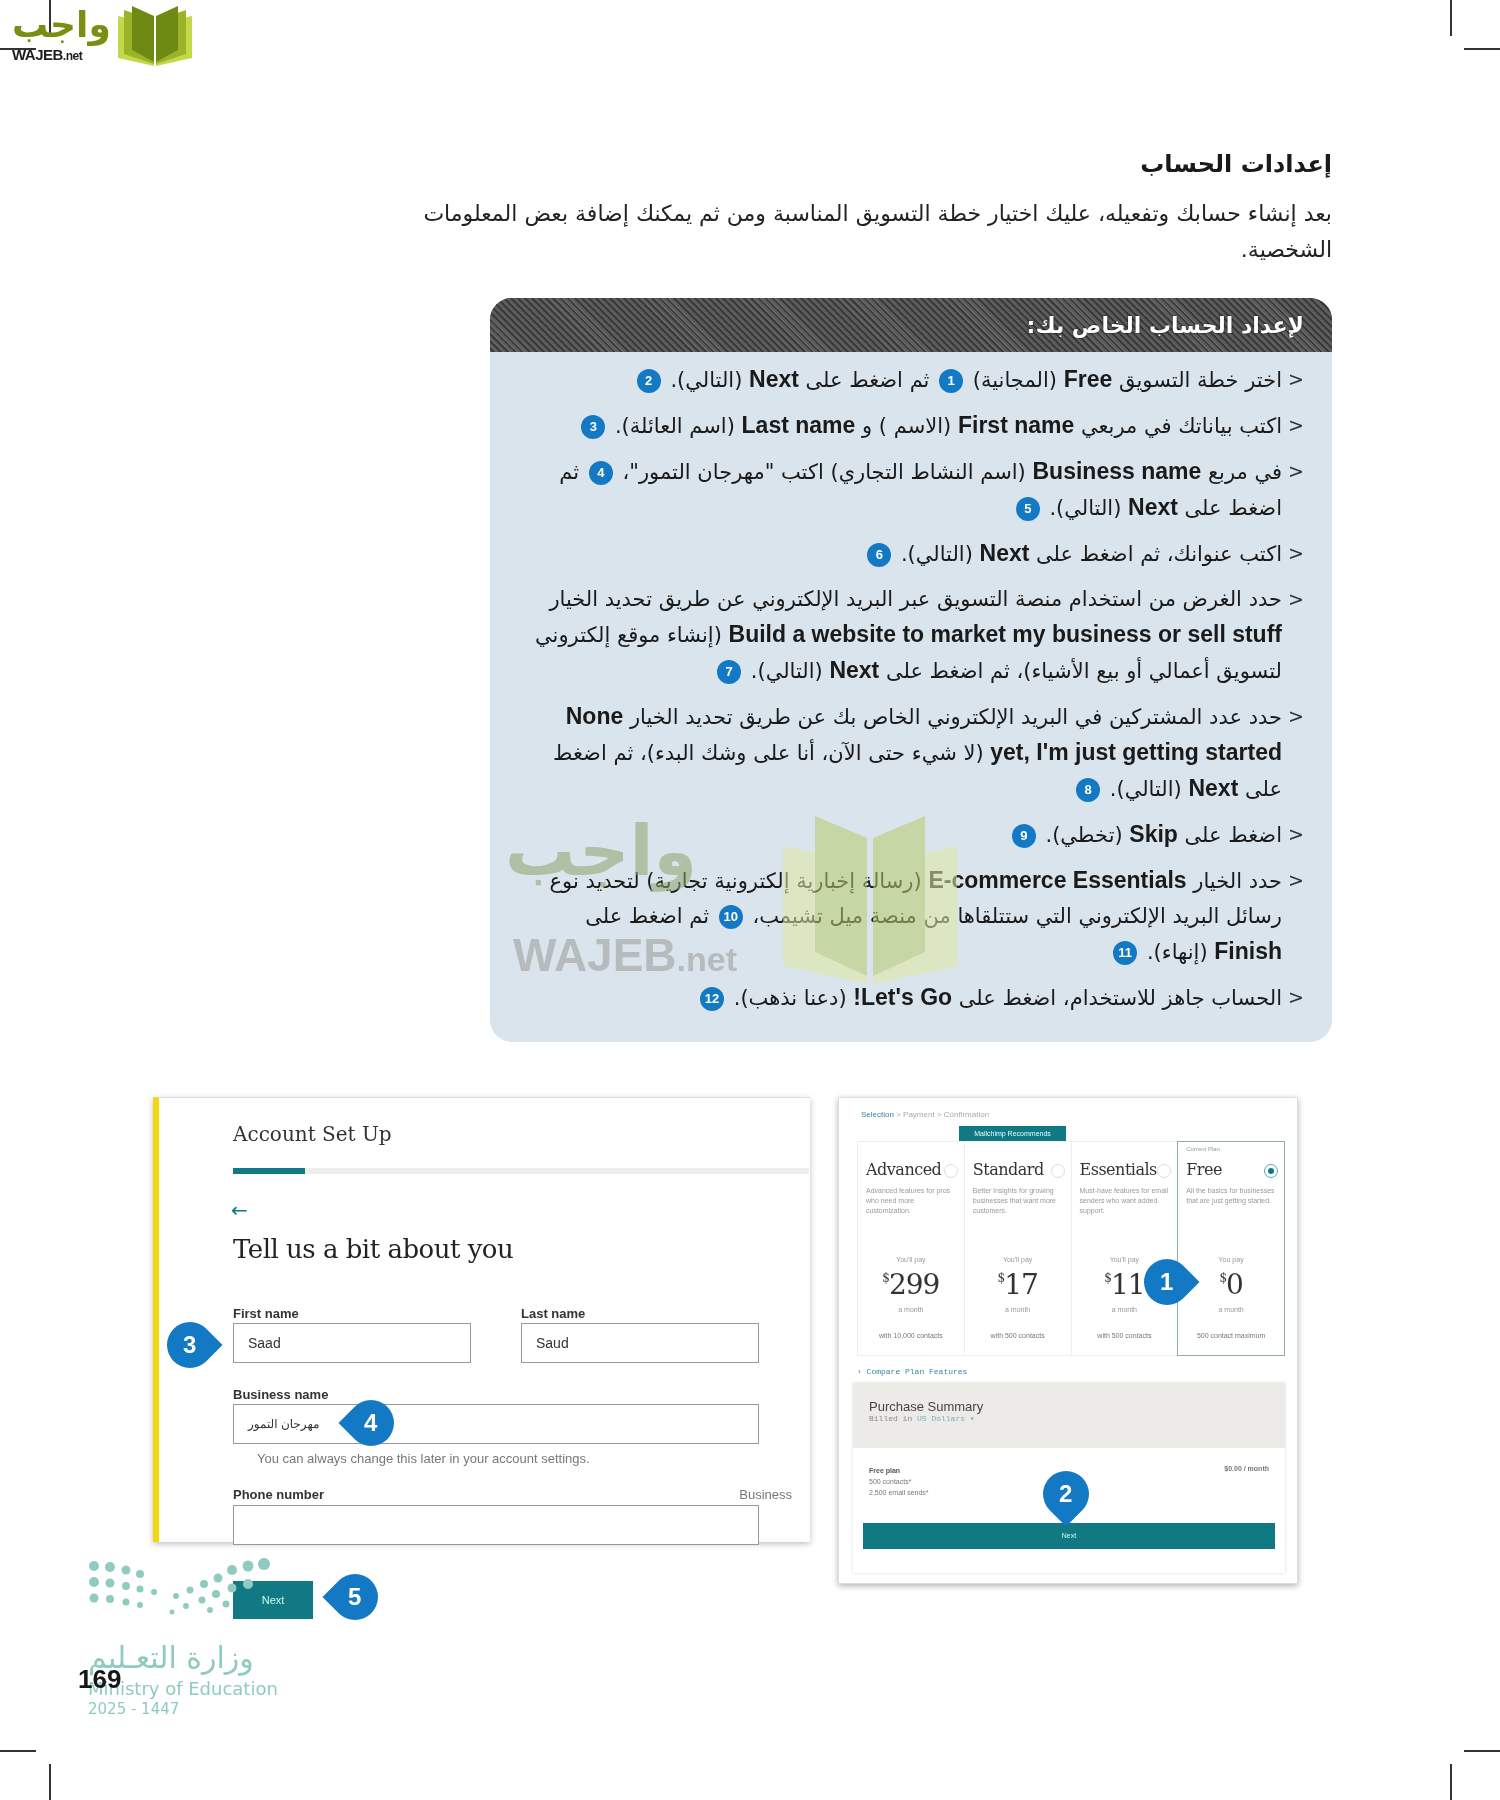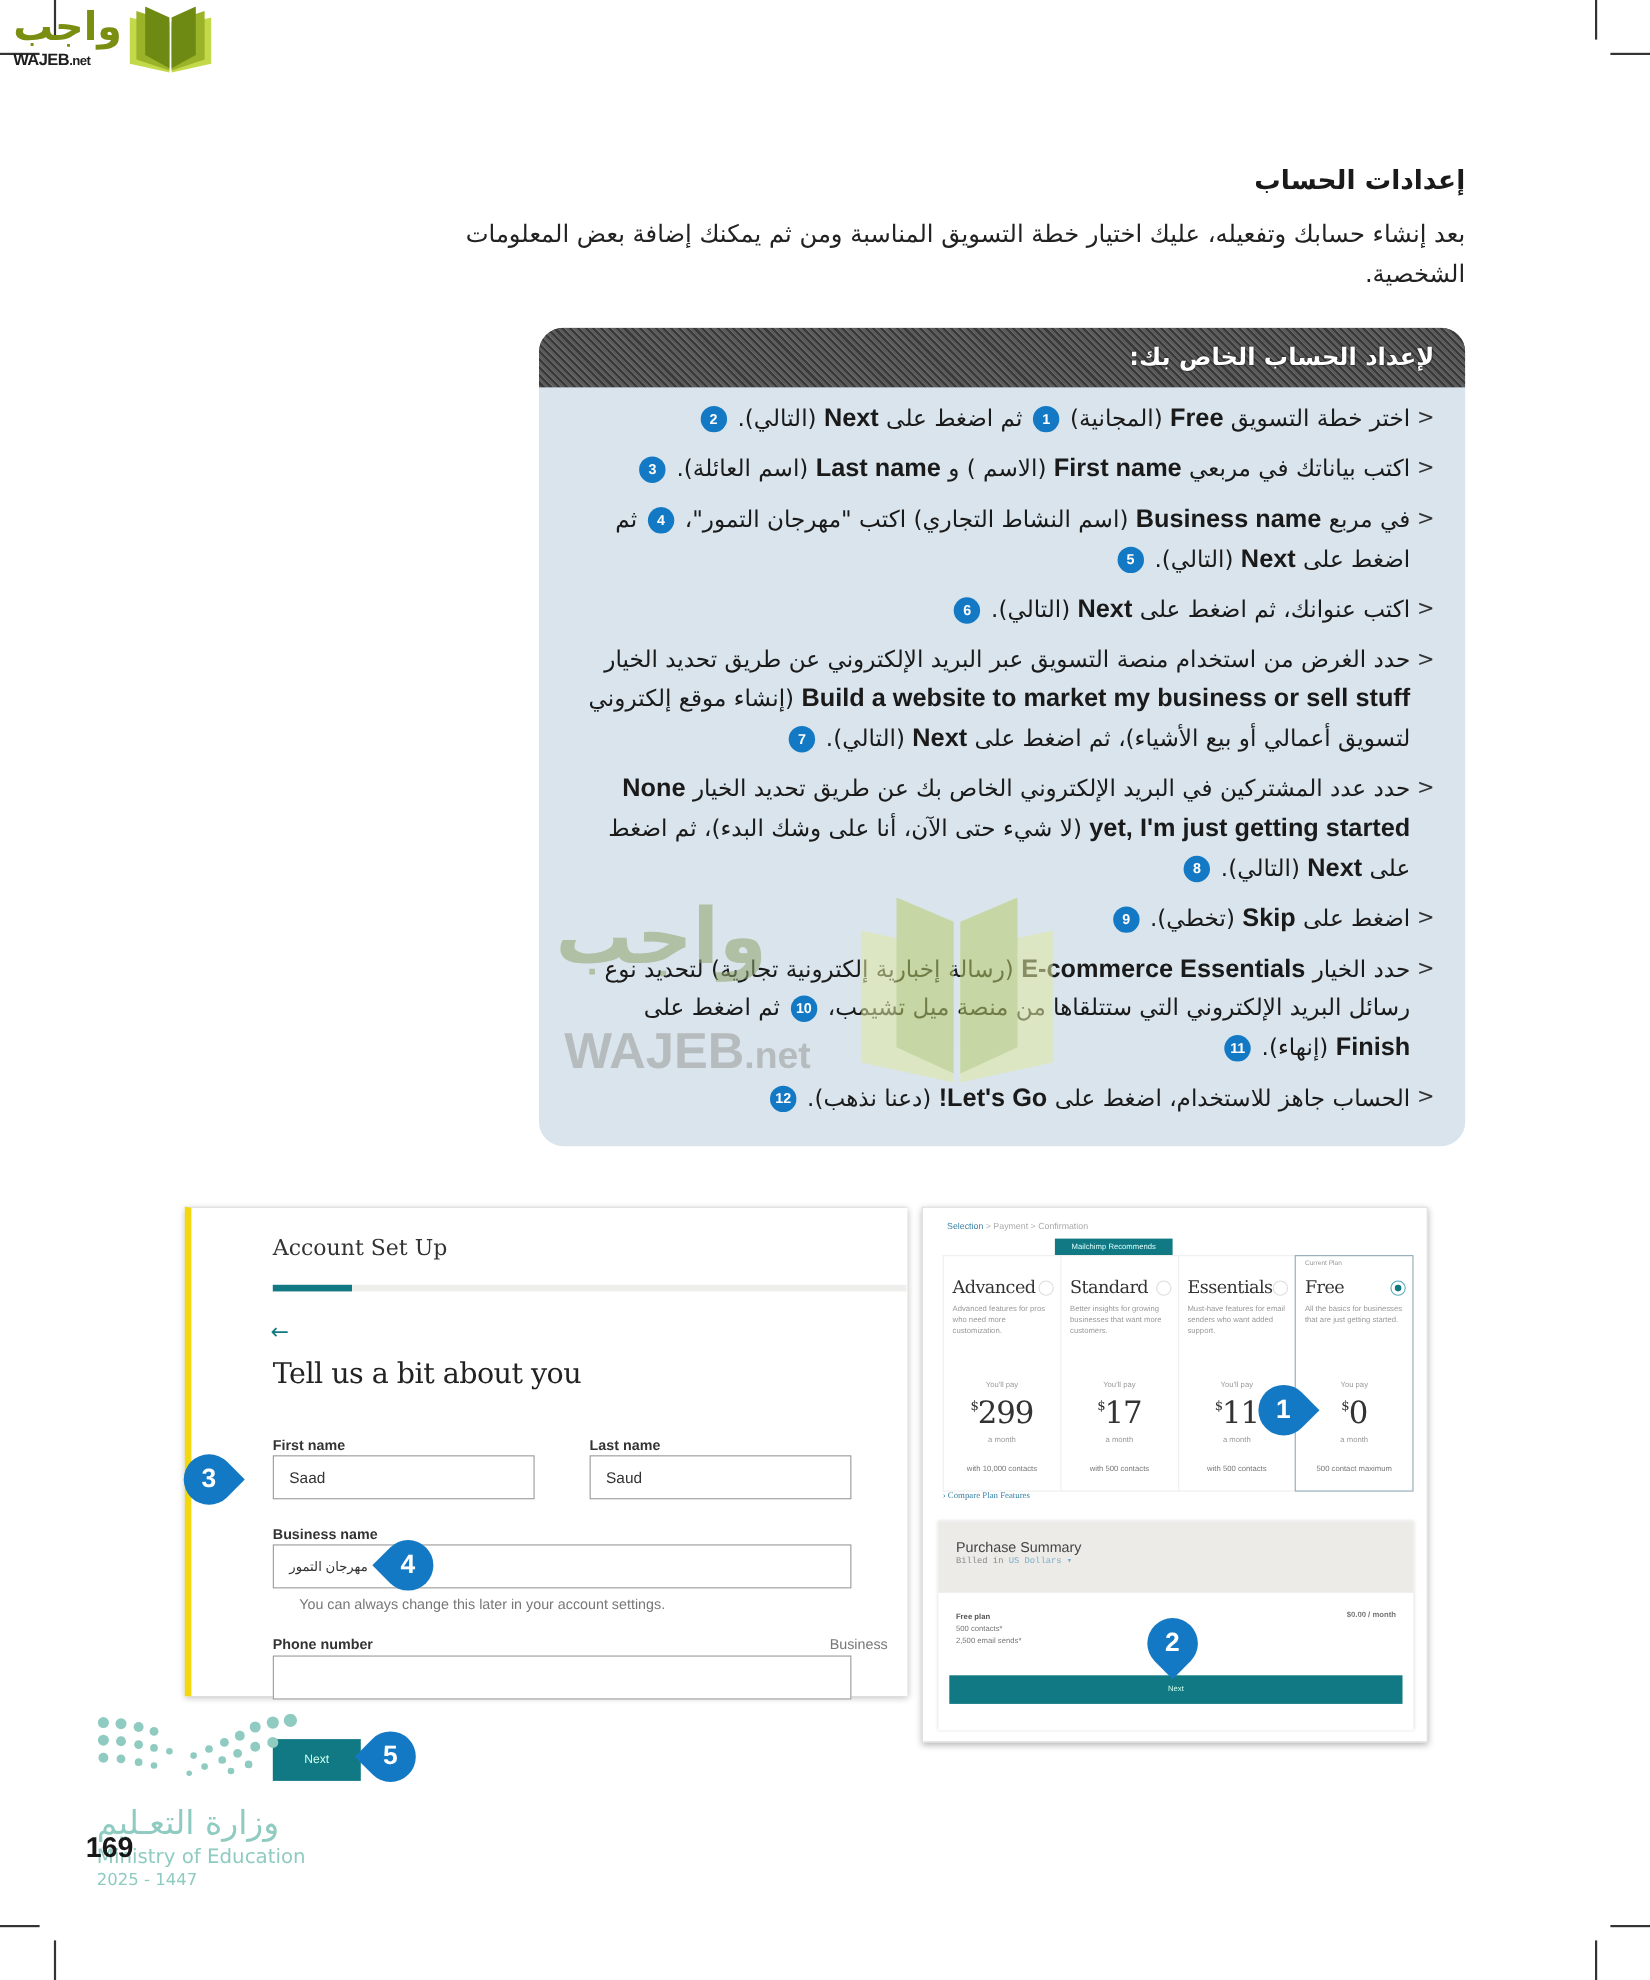--- a/index.html
+++ b/index.html
@@ -33,21 +33,21 @@
   .badge { display: inline-block; width: 24px; height: 24px; border-radius: 50%; background: #1479c4; color: #fff; font-size: 13px; font-weight: bold; line-height: 24px; text-align: center; vertical-align: middle; margin: 0 3px; font-family: "Liberation Sans", sans-serif; }
 
   
   .watermark { position: absolute; left: 505px; top: 810px; width: 480px; height: 180px; opacity: 0.55; pointer-events: none; }
   .wm-ar { position: absolute; left: 0; top: 0; font-size: 70px; font-weight: bold; color: #8ea36a; font-family: "DejaVu Sans", sans-serif; }
   .wm-en { position: absolute; left: 8px; top: 118px; font-size: 46px; font-weight: bold; color: #9a9a9a; font-family: "Liberation Sans", sans-serif; }
   .wm-en small { font-size: 34px; }
   .wm-book { position: absolute; left: 270px; top: 6px; width: 190px; height: 170px; }
 
   
-  .acct { position: absolute; left: 168px; top: 1097px; width: 657px; height: 445px; background: #fff; border-left: 6px solid #f4d80f; box-shadow: 0 2px 6px rgba(0,0,0,0.25); border-top: 1px solid #ddd; }
+  .acct { position: absolute; left: 153px; top: 1097px; width: 657px; height: 445px; background: #fff; border-left: 6px solid #f4d80f; box-shadow: 0 2px 6px rgba(0,0,0,0.25); border-top: 1px solid #ddd; }
   .acct-title { position: absolute; left: 74px; top: 24px; font-family: "DejaVu Serif", serif; font-size: 20px; color: #333; }
   .acct-progress { position: absolute; left: 74px; top: 70px; width: 576px; height: 6px; background: #eeeeec; }
   .acct-progress-fill { width: 72px; height: 6px; background: #117983; }
   .acct-back { position: absolute; left: 72px; top: 100px; font-size: 20px; color: #117983; font-family: "DejaVu Sans", sans-serif; }
   .acct-heading { position: absolute; left: 74px; top: 136px; font-family: "DejaVu Serif", serif; font-size: 26px; color: #222; letter-spacing: -0.5px; }
   .f-label { position: absolute; font-size: 13px; font-weight: bold; color: #333; font-family: "Liberation Sans", sans-serif; }
   .f-input { position: absolute; height: 40px; border: 1.5px solid #999; background: #fff; font-size: 14px; color: #333; padding-left: 14px; line-height: 38px; font-family: "Liberation Sans", sans-serif; }
   .f-hint { position: absolute; left: 74px; top: 353px; font-size: 13px; color: #777; font-family: "Liberation Sans", sans-serif; margin-left: 24px; }
   .f-optional { position: absolute; right: 18px; top: 389px; font-size: 13px; color: #777; font-family: "Liberation Sans", sans-serif; }
   .acct-next { position: absolute; left: 74px; top: 483px; width: 80px; height: 38px; background: #117983; color: #cfe; font-size: 11px; text-align: center; line-height: 38px; font-family: "Liberation Sans", sans-serif; }
@@ -71,21 +71,21 @@
   .plan-name { position: absolute; left: 8px; top: 18px; font-family: "DejaVu Serif", serif; font-size: 16px; color: #333; letter-spacing: -0.5px; }
   .plan-radio { position: absolute; right: 6px; top: 22px; width: 14px; height: 14px; border-radius: 50%; border: 1.5px solid #ddd; background: #fff; }
   .plan-radio.on { border-color: #5ab; }
   .plan-radio.on::after { content: ""; position: absolute; left: 2.5px; top: 2.5px; width: 6px; height: 6px; border-radius: 50%; background: #117983; }
   .plan-desc { position: absolute; left: 8px; top: 44px; width: 92px; font-size: 7px; line-height: 10px; color: #999; font-family: "Liberation Sans", sans-serif; }
   .plan-pay { position: absolute; left: 0; right: 0; top: 114px; text-align: center; font-size: 7px; color: #999; font-family: "Liberation Sans", sans-serif; }
   .plan-price { position: absolute; left: 0; right: 0; top: 126px; text-align: center; font-family: "DejaVu Serif", serif; font-size: 28px; color: #333; letter-spacing: -1px; }
   .plan-price sup { font-size: 12px; vertical-align: 12px; }
   .plan-month { position: absolute; left: 0; right: 0; top: 164px; text-align: center; font-size: 7px; color: #999; font-family: "Liberation Sans", sans-serif; }
   .plan-contacts { position: absolute; left: 0; right: 0; top: 190px; text-align: center; font-size: 7px; color: #777; font-family: "Liberation Sans", sans-serif; }
-  .compare { position: absolute; left: 18px; top: 257px; font-size: 8px; color: #3b83a6; font-family: Liberation Serif, serif; }
+  .compare { position: absolute; left: 18px; top: 269px; font-size: 8px; color: #3b83a6; font-family: Liberation Mono, monospace; }
   .summary { position: absolute; left: 14px; top: 285px; width: 432px; height: 190px; background: #fff; box-shadow: 0 0 3px rgba(0,0,0,0.15); }
   .summary-head { height: 65px; background: #ecebe8; padding: 16px 0 0 16px; }
   .summary-title { font-size: 13px; color: #444; font-family: "Liberation Sans", sans-serif; }
   .summary-billed { font-size: 8px; color: #888; margin-top: 0; font-family: Liberation Mono, monospace; }
   .summary-billed .lnk { color: #7aaec8; }
   .summary-plan { position: absolute; left: 16px; top: 82px; font-size: 7px; line-height: 11px; color: #777; font-family: "Liberation Sans", sans-serif; }
   .summary-plan b { color: #555; }
   .summary-price { position: absolute; right: 16px; top: 82px; font-size: 7px; color: #777; font-weight: bold; font-family: "Liberation Sans", sans-serif; }
   .summary-next { position: absolute; left: 10px; right: 10px; top: 140px; height: 26px; background: #117983; color: #cfe; font-size: 7px; text-align: center; line-height: 26px; font-family: "Liberation Sans", sans-serif; }
 

